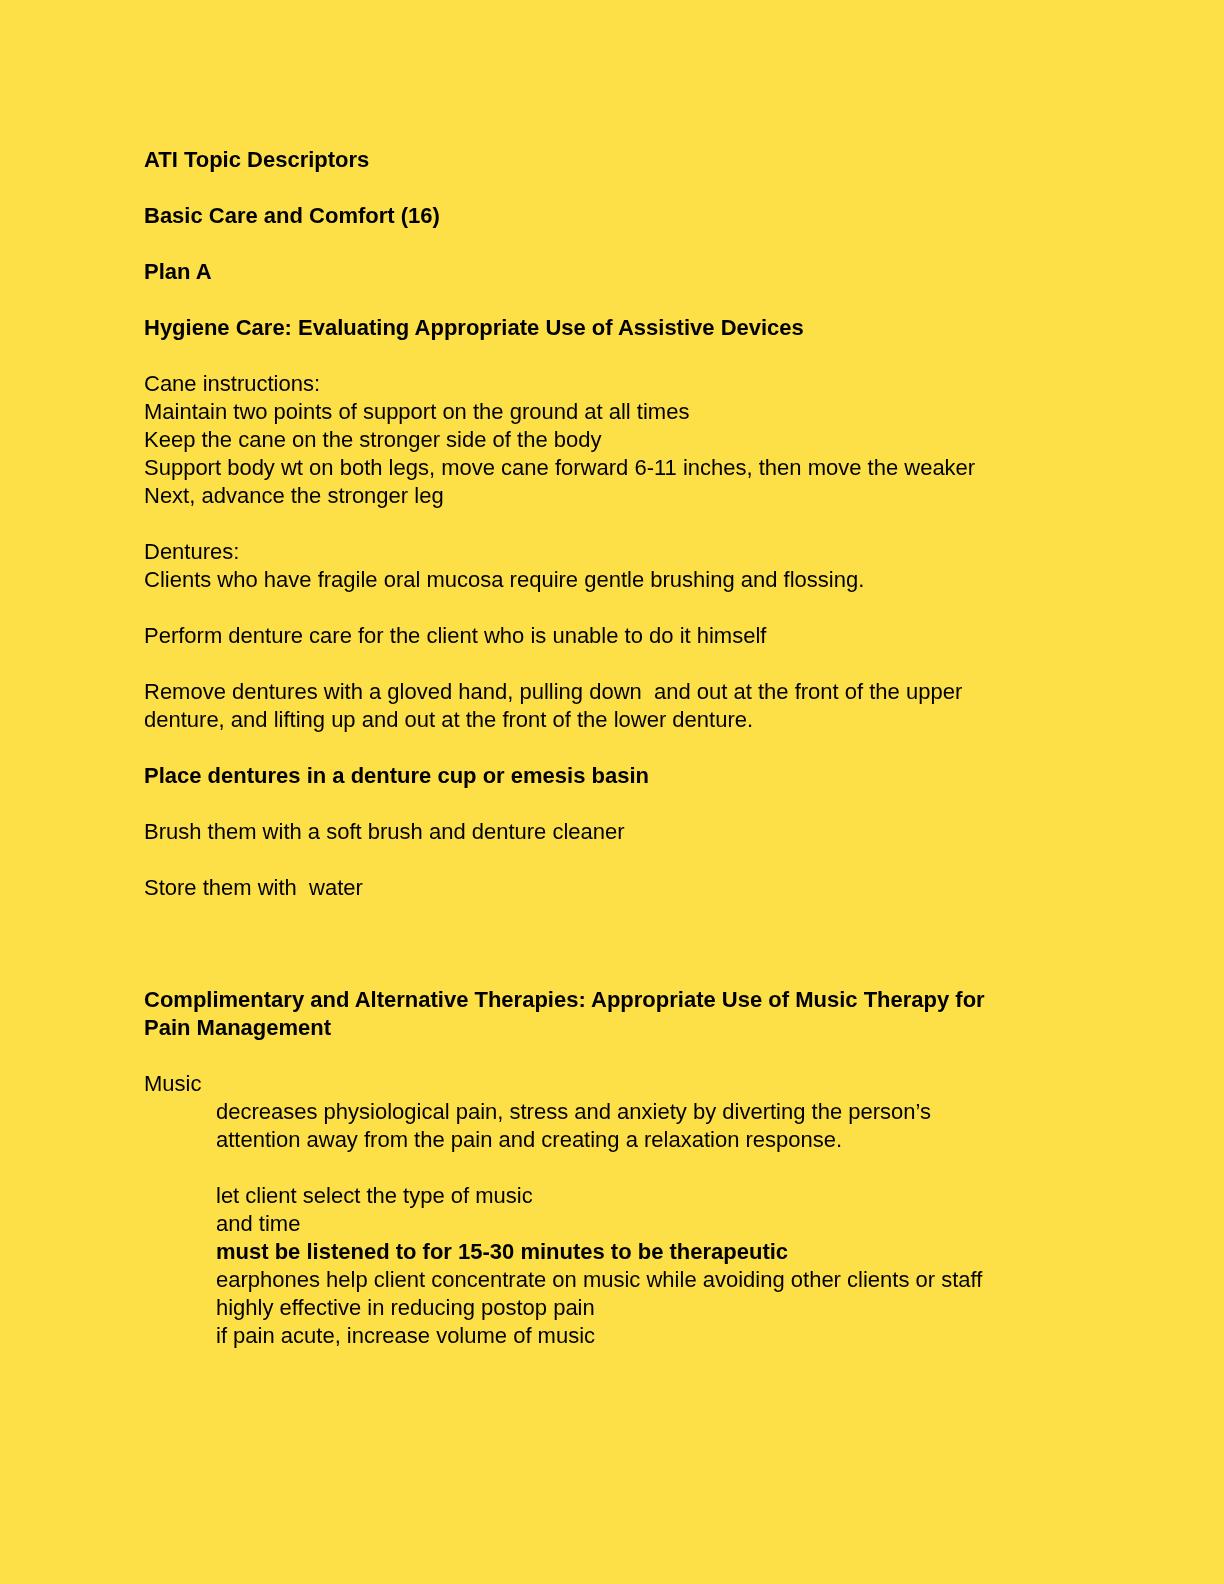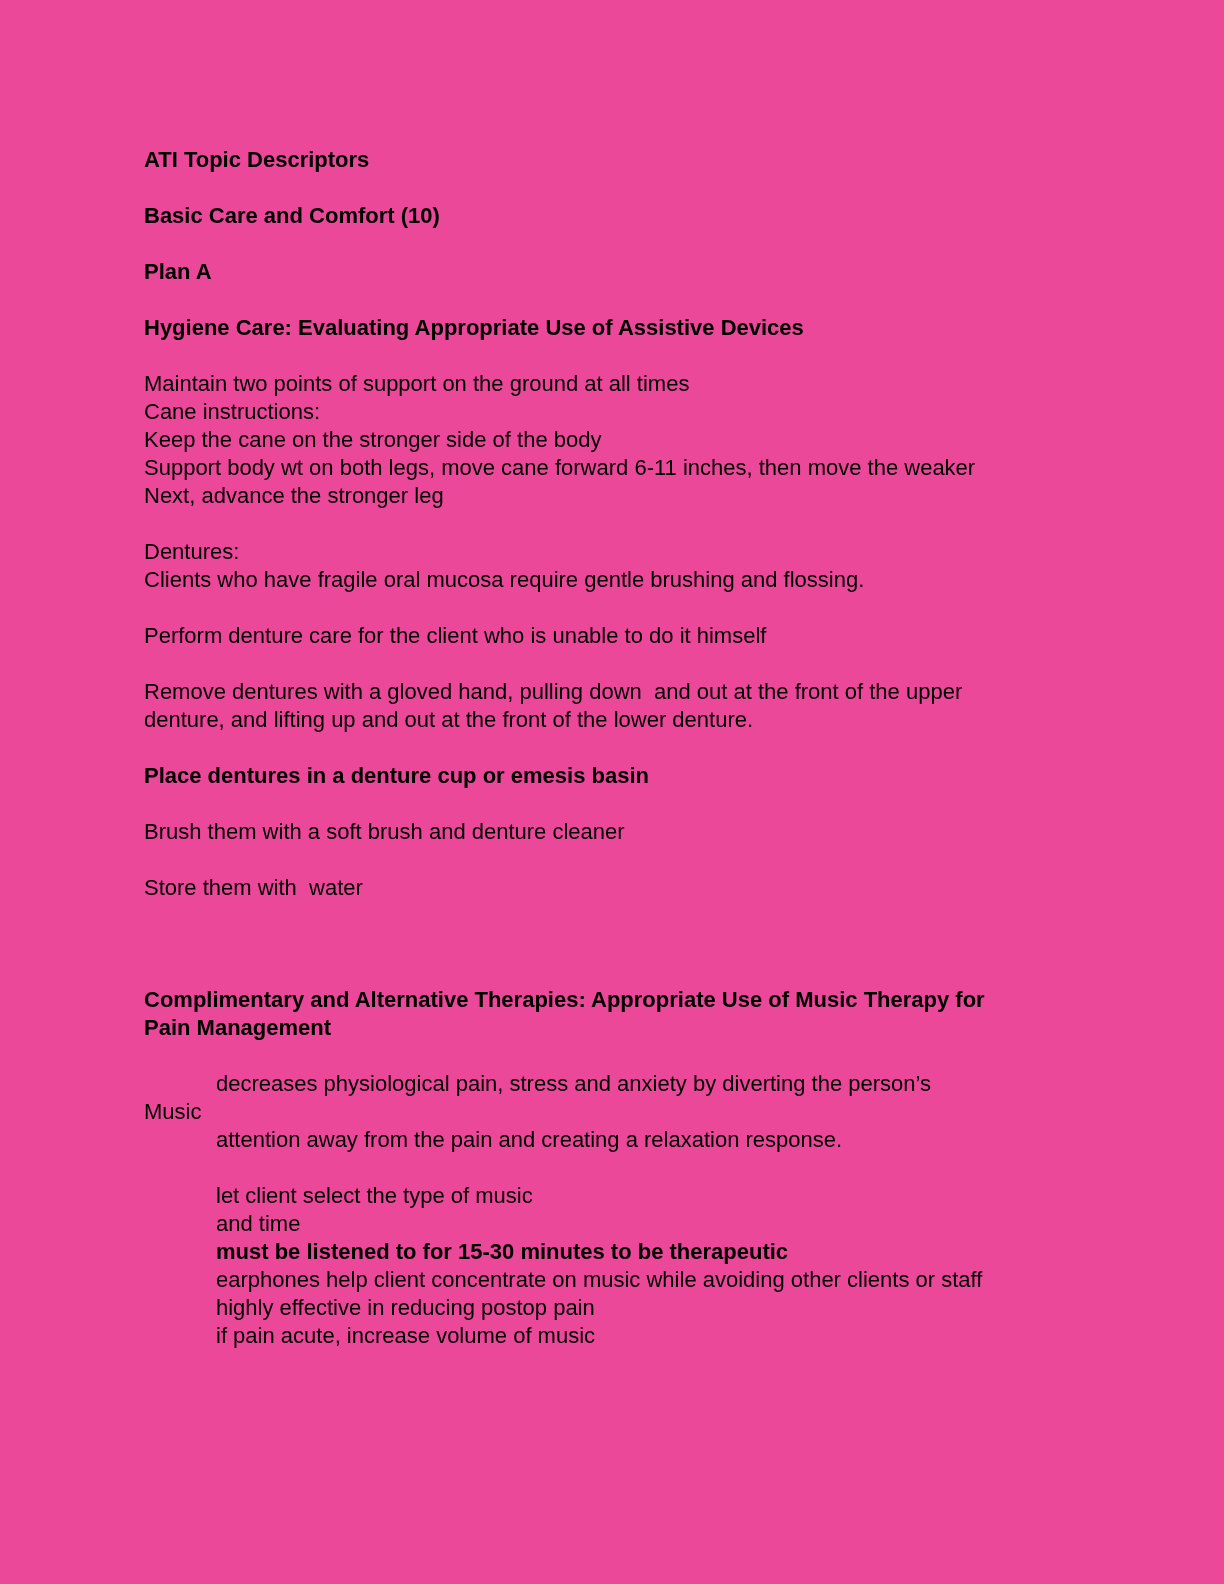--- a/index.html
+++ b/index.html
@@ -4,21 +4,21 @@
 <style>
   html, body {
     margin: 0;
     padding: 0;
     background: #ffffff;
   }
   .page {
     position: relative;
     width: 1224px;
     height: 1584px;
-    background: #ec4899;
+    background: #fde047;
     box-sizing: border-box;
     padding: 146px 96px 0 144px;
     font-family: "Liberation Sans", sans-serif;
     font-size: 22px;
     line-height: 28px;
     color: #000000;
     overflow: hidden;
   }
   .line {
     white-space: pre;        
@@ -31,28 +31,28 @@
     padding-left: 72px;      
   }
 </style>
 </head>
 <body>
 
 <div class="page">
   <div id="doc-body">
       <div class="line bold">ATI Topic Descriptors</div>
       <div class="line"></div>
-      <div class="line bold">Basic Care and Comfort (10)</div>
+      <div class="line bold">Basic Care and Comfort (16)</div>
       <div class="line"></div>
       <div class="line bold">Plan A</div>
       <div class="line"></div>
       <div class="line bold">Hygiene Care: Evaluating Appropriate Use of Assistive Devices</div>
       <div class="line"></div>
+      <div class="line">Cane instructions:</div>
       <div class="line">Maintain two points of support on the ground at all times</div>
-      <div class="line">Cane instructions:</div>
       <div class="line">Keep the cane on the stronger side of the body</div>
       <div class="line">Support body wt on both legs, move cane forward 6-11 inches, then move the weaker</div>
       <div class="line">Next, advance the stronger leg</div>
       <div class="line"></div>
       <div class="line">Dentures:</div>
       <div class="line">Clients who have fragile oral mucosa require gentle brushing and flossing.</div>
       <div class="line"></div>
       <div class="line">Perform denture care for the client who is unable to do it himself</div>
       <div class="line"></div>
       <div class="line">Remove dentures with a gloved hand, pulling down  and out at the front of the upper</div>
@@ -62,22 +62,22 @@
       <div class="line"></div>
       <div class="line">Brush them with a soft brush and denture cleaner</div>
       <div class="line"></div>
       <div class="line">Store them with  water</div>
       <div class="line"></div>
       <div class="line"></div>
       <div class="line"></div>
       <div class="line bold">Complimentary and Alternative Therapies: Appropriate Use of Music Therapy for</div>
       <div class="line bold">Pain Management</div>
       <div class="line"></div>
+      <div class="line">Music</div>
       <div class="line indent">decreases physiological pain, stress and anxiety by diverting the person’s</div>
-      <div class="line">Music</div>
       <div class="line indent">attention away from the pain and creating a relaxation response.</div>
       <div class="line"></div>
       <div class="line indent">let client select the type of music</div>
       <div class="line indent">and time</div>
       <div class="line bold indent">must be listened to for 15-30 minutes to be therapeutic</div>
       <div class="line indent">earphones help client concentrate on music while avoiding other clients or staff</div>
       <div class="line indent">highly effective in reducing postop pain</div>
       <div class="line indent">if pain acute, increase volume of music</div>
     </div>
 </div>

